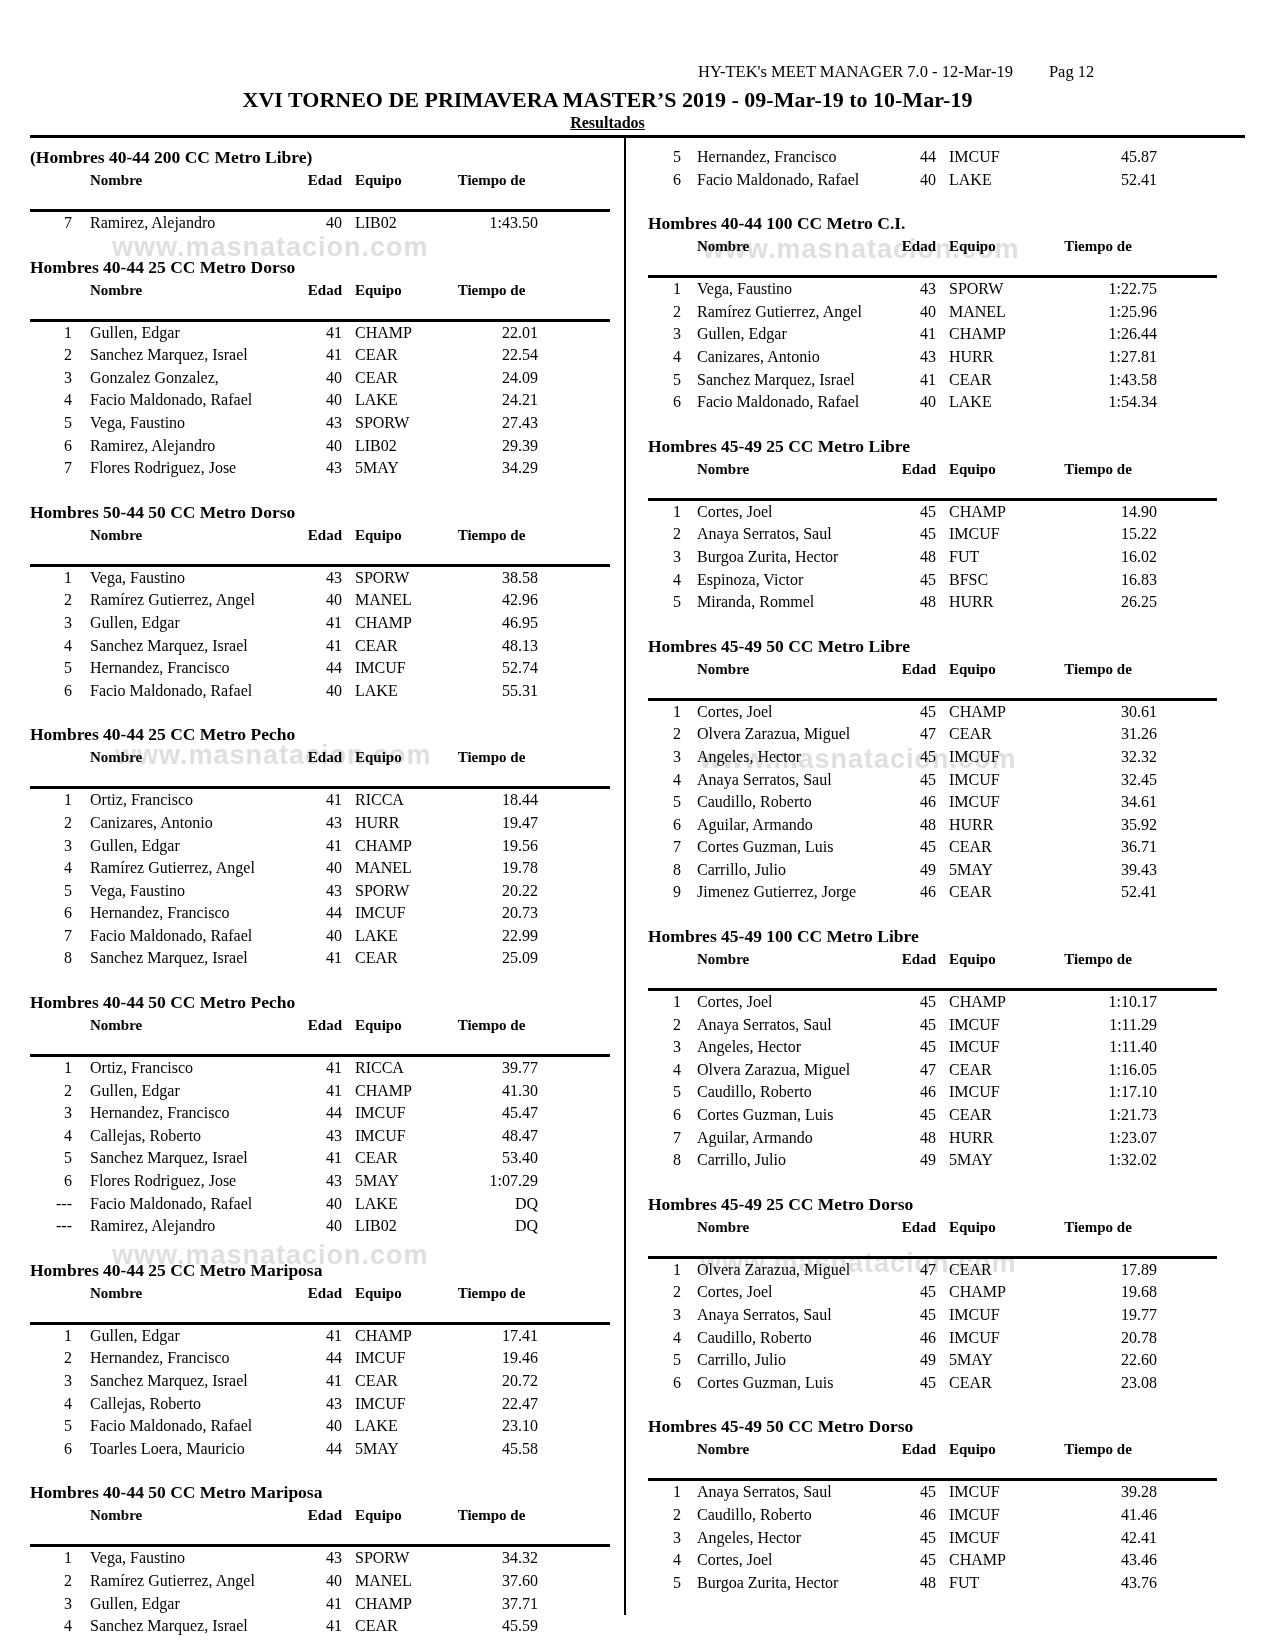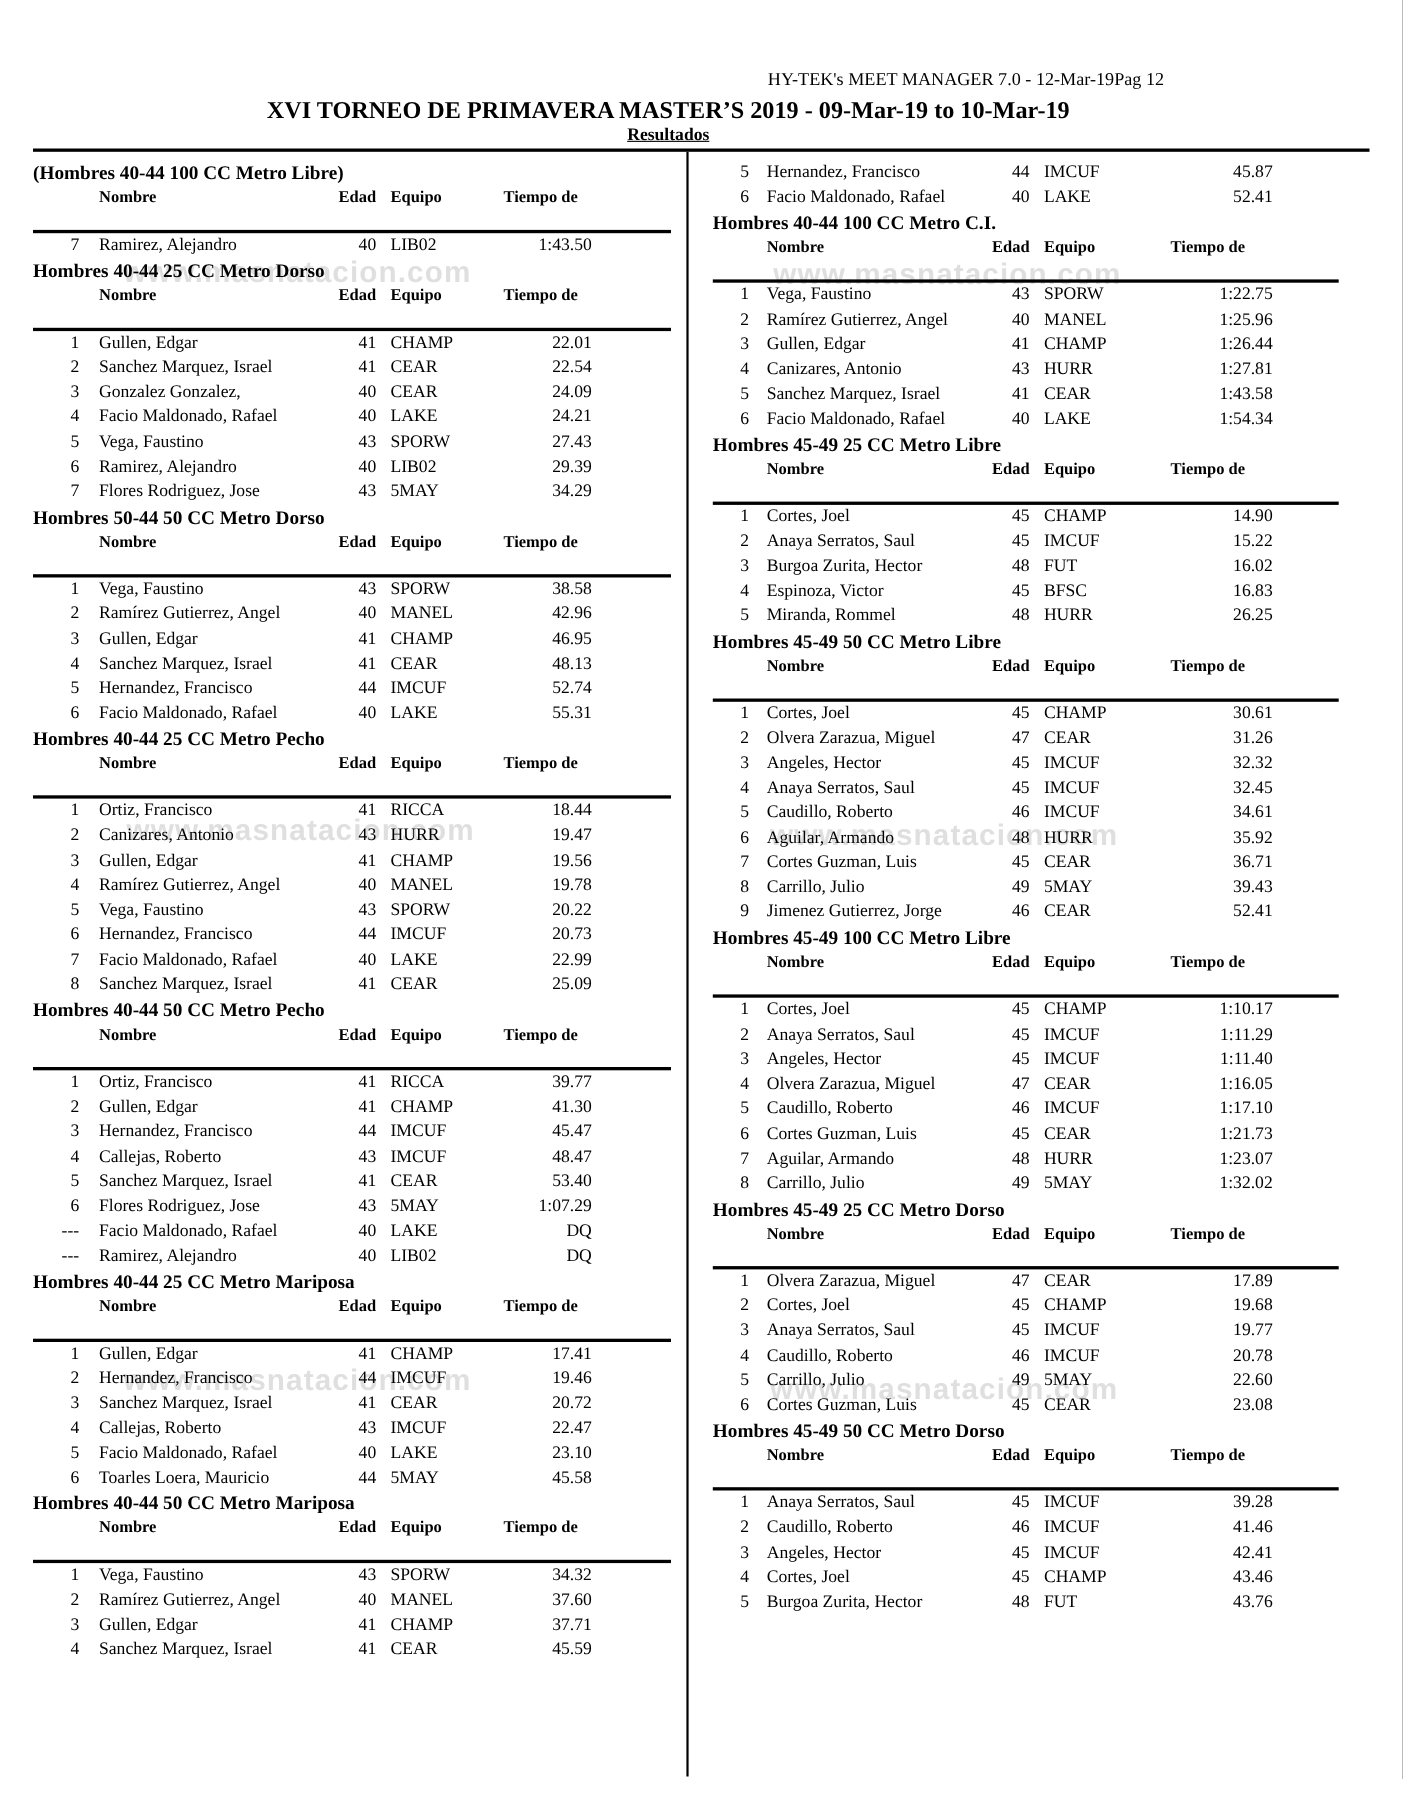--- a/index.html
+++ b/index.html
@@ -3,38 +3,38 @@
 <meta charset="utf-8">
 <style>
   html,body { margin:0; padding:0; background:#888; }
   .page {
     position:relative; width:1275px; height:1650px; margin:0 auto;
     background:#ffffff; color:#000;
     font-family:"Liberation Serif", serif; overflow:hidden;
   }
   .app-info {
     position:absolute; top:62px; left:698px;
-    font-size:16.5px; display:flex; white-space:nowrap;
+    font-size:16.5px; display:flex; gap:36px; white-space:nowrap;
   }
   .meet-title {
     position:absolute; top:87px; left:0; width:1215px;
     text-align:center; font-weight:bold; font-size:22px; white-space:nowrap;
   }
   .results-heading {
     position:absolute; top:114px; left:0; width:1215px;
     text-align:center; font-weight:bold; font-size:16px; text-decoration:underline;
   }
   .top-rule { position:absolute; top:135px; left:30px; width:1215px; height:3px; background:#000; }
   .vrule  { position:absolute; top:138px; left:624px; width:2px; height:1477px; background:#000; }
 
   .body { position:absolute; top:139px; left:30px; display:flex; align-items:flex-start; }
   .col-left  { width:580px; }
   .col-right { width:569px; margin-left:38px; }
 
-  .section { }
+  .section { margin-top:21px; }
   .section.first { margin-top:7px; }
   .section-title { font-weight:bold; font-size:17.5px; line-height:22px; white-space:nowrap; }
 
   .thead {
     display:flex; font-weight:bold; font-size:15px; line-height:21px;
     border-bottom:3px solid #000; padding-bottom:18px; margin-top:2px; white-space:nowrap;font-family:Liberation Serif, serif;
   }
   .trow { display:flex; font-size:16px; line-height:22.6px; white-space:nowrap; }
 
   
@@ -86,21 +86,21 @@
   <div class="wm" style="left:112px; top:232px;">www.masnatacion.com</div>
   <div class="wm" style="left:703px; top:234px;">www.masnatacion.com</div>
   <div class="wm" style="left:115px; top:740px;">www.masnatacion.com</div>
   <div class="wm" style="left:700px; top:744px;">www.masnatacion.com</div>
   <div class="wm" style="left:112px; top:1240px;">www.masnatacion.com</div>
   <div class="wm" style="left:700px; top:1248px;">www.masnatacion.com</div>
 
   <div class="body">
     <div class="col-left" id="col-left">
         <div class="section first">
-          <div class="section-title">(Hombres 40-44 100 CC Metro Libre)</div>
+          <div class="section-title">(Hombres 40-44 200 CC Metro Libre)</div>
           <div class="thead">
             <span class="h-place"></span>
             <span class="h-name">Nombre</span>
             <span class="h-age">Edad</span>
             <span class="h-team">Equipo</span>
             <span class="h-time">Tiempo de</span>
           </div>
           <div class="trow">
             <span class="c-place">7</span>
             <span class="c-name">Ramirez, Alejandro</span>

